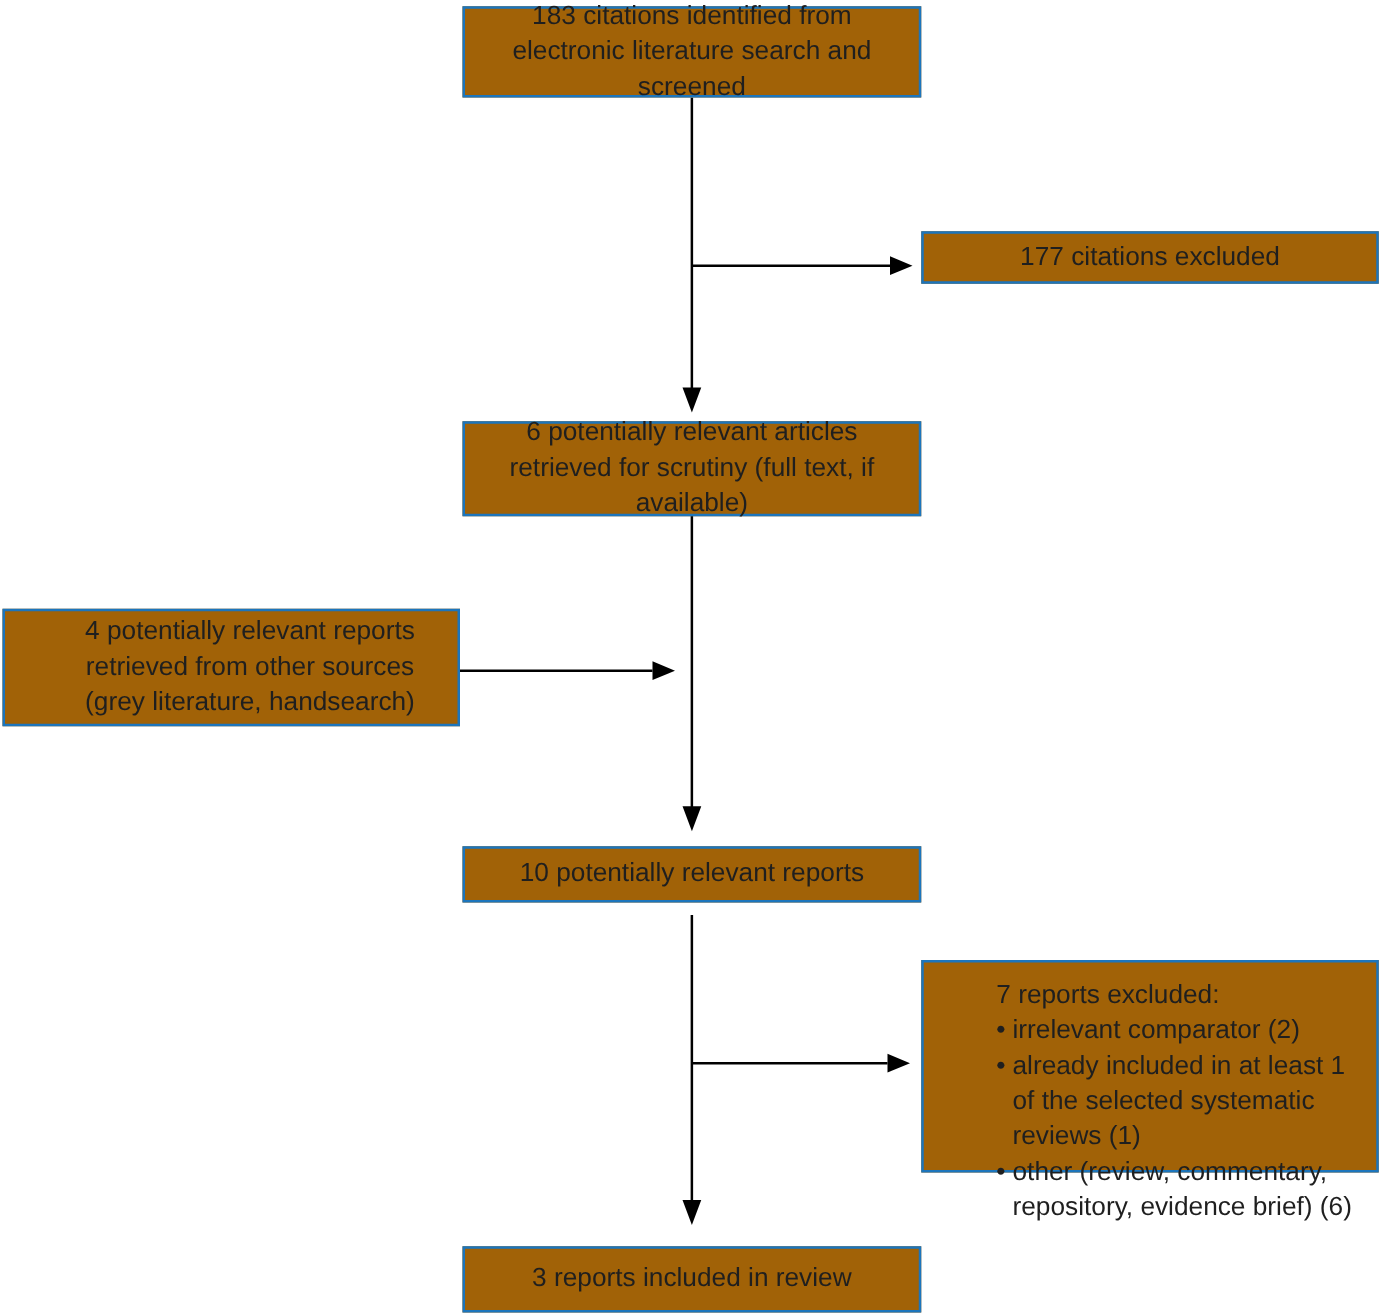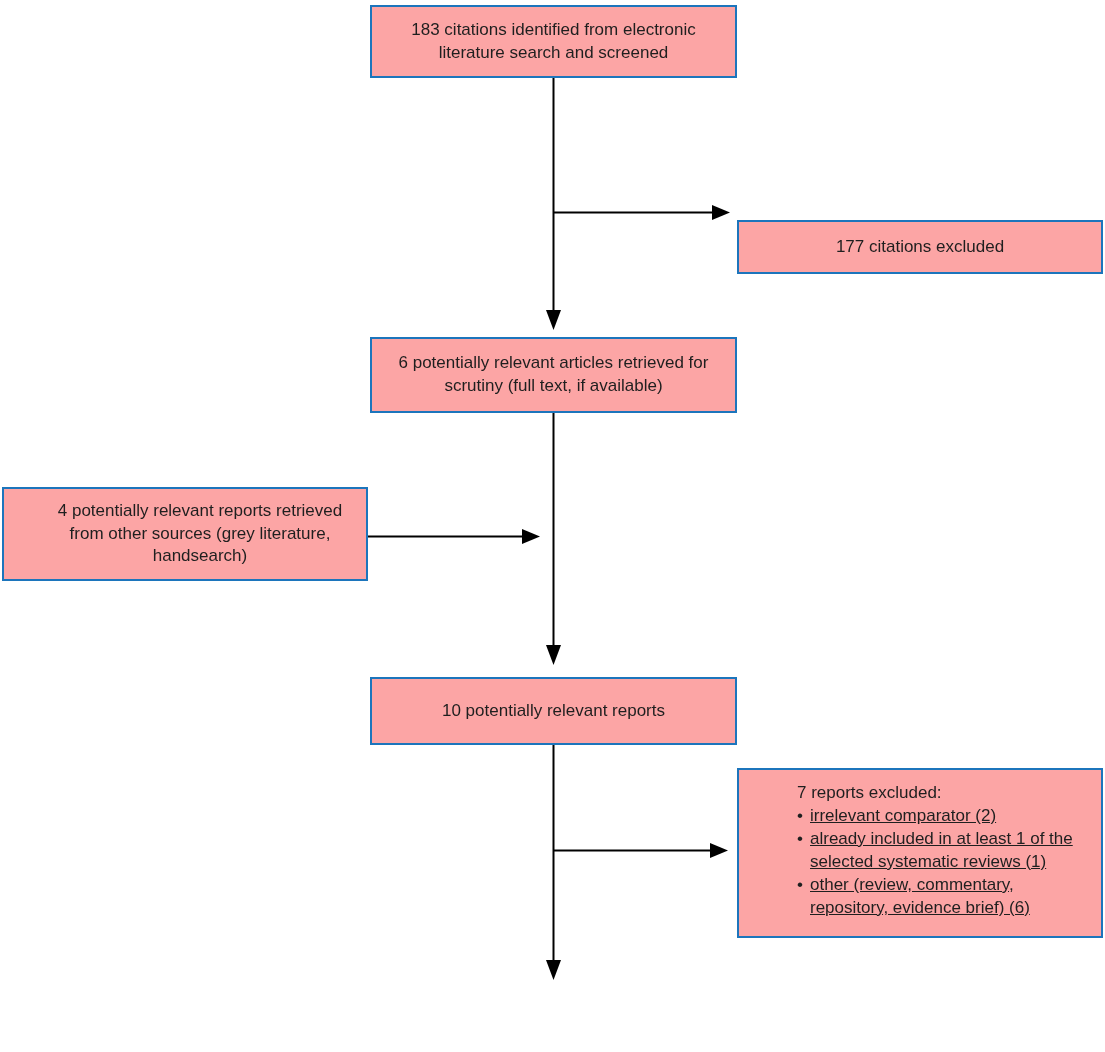--- a/index.html
+++ b/index.html
@@ -19,35 +19,35 @@
   .arrows {
     position: absolute;
     left: 0;
     top: 0;
     z-index: 0;
   }
   .fc-box {
     position: absolute;
     box-sizing: border-box;
     border: 2px solid #1c75bc;
-    background: #fca5a5;
+    background: #a16207;
     z-index: 1;
     display: flex;
     align-items: center;
     justify-content: center;
     text-align: center;
-    font-size: 17px;
+    font-size: 21px;
     line-height: 1.35;
     padding: 6px 18px;
   }
   .box-identified        { left: 370px; top: 5px;   width: 367px; height: 73px; }
-  .box-excluded-citations{ left: 737px; top: 185px; width: 366px; height: 54px; margin-top: 35px; }
+  .box-excluded-citations{ left: 737px; top: 185px; width: 366px; height: 42px; }
   .box-retrieved-articles{ left: 370px; top: 337px; width: 367px; height: 76px; text-align: center; }
   .box-other-sources     { left: 2px;   top: 487px; width: 366px; height: 94px; padding-left: 48px; }
-  .box-relevant-reports  { left: 370px; top: 677px; width: 367px; height: 68px; }
+  .box-relevant-reports  { left: 370px; top: 677px; width: 367px; height: 45px; }
   .box-excluded-reports  {
     left: 737px; top: 768px; width: 366px; height: 170px;
     align-items: flex-start;
     justify-content: flex-start;
     text-align: left;
     padding: 12px 12px 12px 14px;
   }
   .box-included          { left: 370px; top: 997px; width: 367px; height: 53px; }
 
   .excluded-content { width: 100%; margin-left: 44px; }
@@ -57,21 +57,20 @@
     padding: 0;
   }
   .bullet-item {
     display: flex;
   }
   .bullet-glyph {
     flex: 0 0 13px;
   }
   .bullet-text {
     flex: 1 1 auto;
-    text-decoration: underline;
   }
 </style>
 </head>
 <body>
 
 <div class="canvas">
 
   <svg class="arrows" width="1105" height="1052" viewBox="0 0 1105 1052">
 
     <line x1="553.5" y1="78" x2="553.5" y2="312" stroke="#000000" stroke-width="2"></line>
@@ -126,14 +125,17 @@
           <span class="bullet-text">already included in at least 1 of the selected systematic reviews (1)</span>
         </li>
         <li class="bullet-item">
           <span class="bullet-glyph">•</span>
           <span class="bullet-text">other (review, commentary, repository, evidence brief) (6)</span>
         </li>
       </ul>
     </div>
   </div>
 
+  <div class="fc-box box-included">
+    <span>3 reports included in review</span>
+  </div>
 
 </div>
 
 </body></html>

